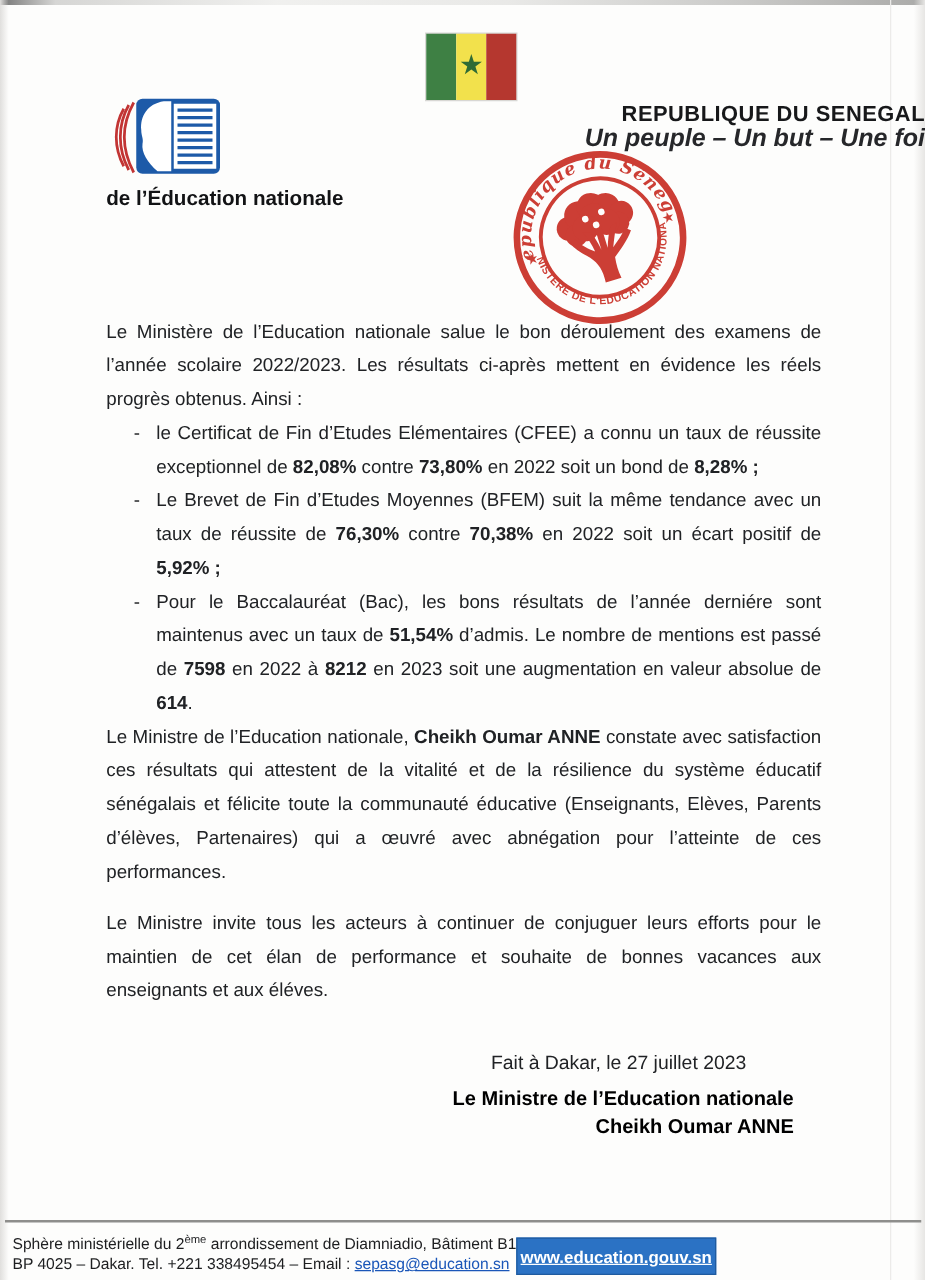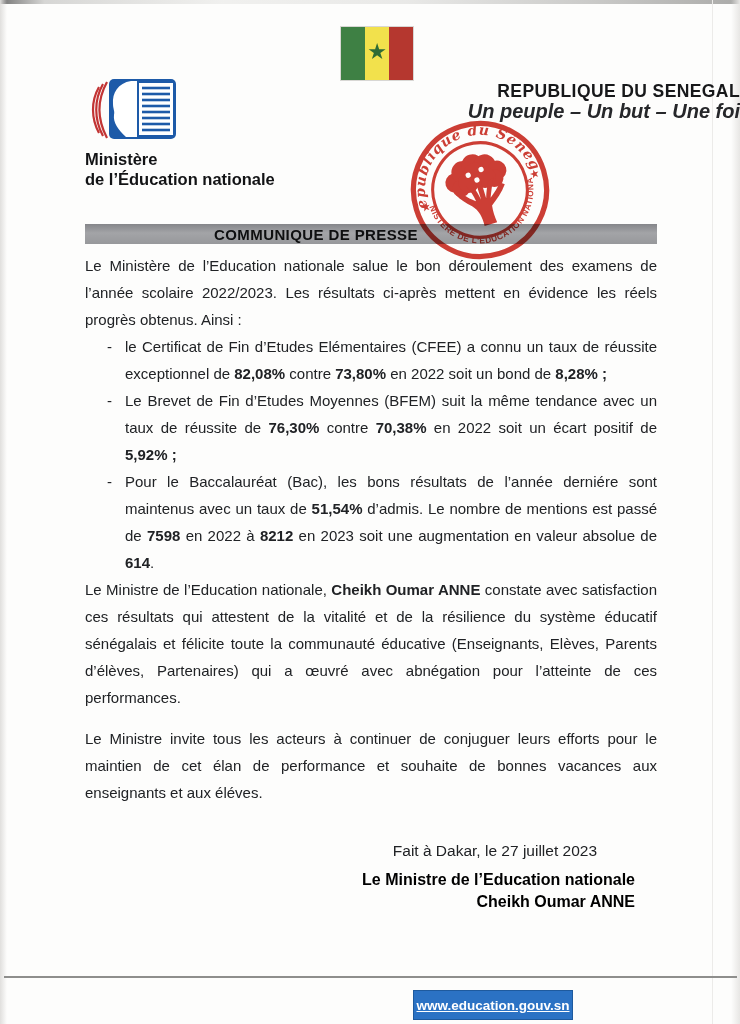--- a/index.html
+++ b/index.html
@@ -111,21 +111,20 @@
           <line x1="57" y1="16" x2="85" y2="16"></line>
         <line x1="57" y1="22" x2="85" y2="22"></line>
           <line x1="57" y1="28" x2="85" y2="28"></line>
         <line x1="57" y1="34" x2="85" y2="34"></line>
           <line x1="57" y1="40" x2="85" y2="40"></line>
         <line x1="57" y1="46" x2="85" y2="46"></line>
           <line x1="57" y1="52" x2="85" y2="52"></line>
       </g>
     </svg>
     <div class="mname">
-      <div>Ministère</div>
       <div>de l’Éducation nationale</div>
     </div>
   </div>
 
   <svg class="stamp" viewBox="0 0 160 160">
     <g fill="#c9291f" stroke="none">
       <circle cx="80" cy="80" r="76" fill="none" stroke="#c9291f" stroke-width="6"></circle>
       <circle cx="80" cy="80" r="54" fill="none" stroke="#c9291f" stroke-width="3.5"></circle>
       <path id="arcTop" d="M 17,80 A 63,63 0 0 1 143,80" fill="none"></path>
       <path id="arcBot" d="M 19,80 A 61,61 0 0 0 141,80" fill="none"></path>
@@ -152,23 +151,20 @@
                  C71,84 69,77 66,71 L73,73 C76,79 77,85 78,91 L78,70 L84,70 L84,91
                  C86,85 89,78 92,73 L99,71 C95,78 92,85 89,92 C94,88 100,84 104,78
                  L109,82 C103,90 95,96 88,101 C87,108 87,114 88,121 Z"></path>
         <circle cx="72" cy="60" r="3" fill="#ffffff"></circle>
         <circle cx="88" cy="58" r="3" fill="#ffffff"></circle>
         <circle cx="80" cy="68" r="3" fill="#ffffff"></circle>
       </g>
     </g>
   </svg>
 
-  <div class="titlebar">
-    <span>COMMUNIQUE DE PRESSE</span>
-  </div>
 
   <div class="content">
     <p>Le Ministère de l’Education nationale salue le bon déroulement des examens de l’année scolaire 2022/2023. Les résultats ci-après mettent en évidence les réels progrès obtenus. Ainsi :</p>
 
     <div class="bullet">
       <span class="bm">-</span>
       <div class="bt"><span>le Certificat de Fin d’Etudes Elémentaires (CFEE) a connu un taux de réussite exceptionnel de </span><span class="b">82,08%</span><span> contre </span><span class="b">73,80%</span><span> en 2022 soit un bond de </span><span class="b">8,28% ;</span></div>
     </div>
     <div class="bullet">
       <span class="bm">-</span>
@@ -184,16 +180,20 @@
   </div>
 
   <div class="sign">
     <div class="sdate">Fait à Dakar, le 27 juillet 2023</div>
     <div class="sbold first">Le Ministre de l’Education nationale</div>
     <div class="sbold">Cheikh Oumar ANNE</div>
   </div>
 
   <div class="footer">
     <div class="fline"></div>
+    <div class="addr">
+      <div><span>Sphère ministérielle du 2</span><sup>ème</sup><span> arrondissement de Diamniadio, Bâtiment B1</span></div>
+      <div><span>BP 4025 – Dakar. Tel. +221 338495454 – Email : </span><a class="email">sepasg@education.sn</a></div>
+    </div>
     <div class="webbox w1">www.education.gouv.sn</div>
   </div>
 
 </div>
 
 </body></html>

